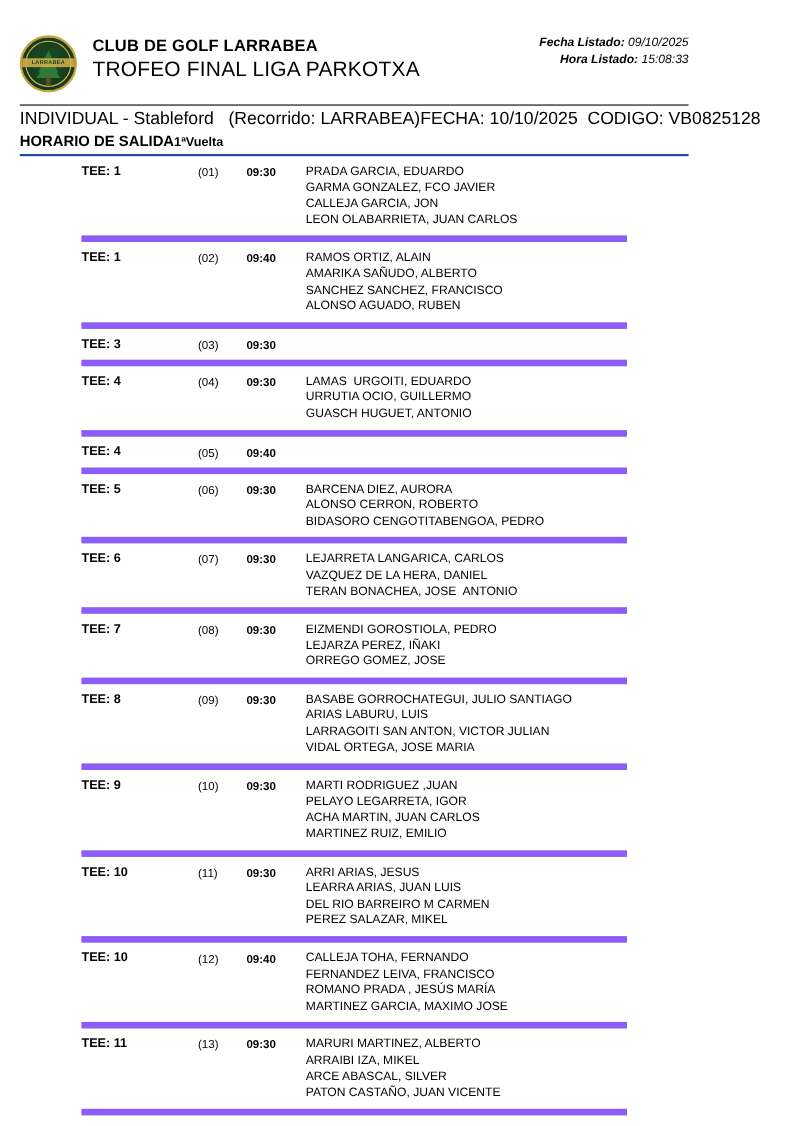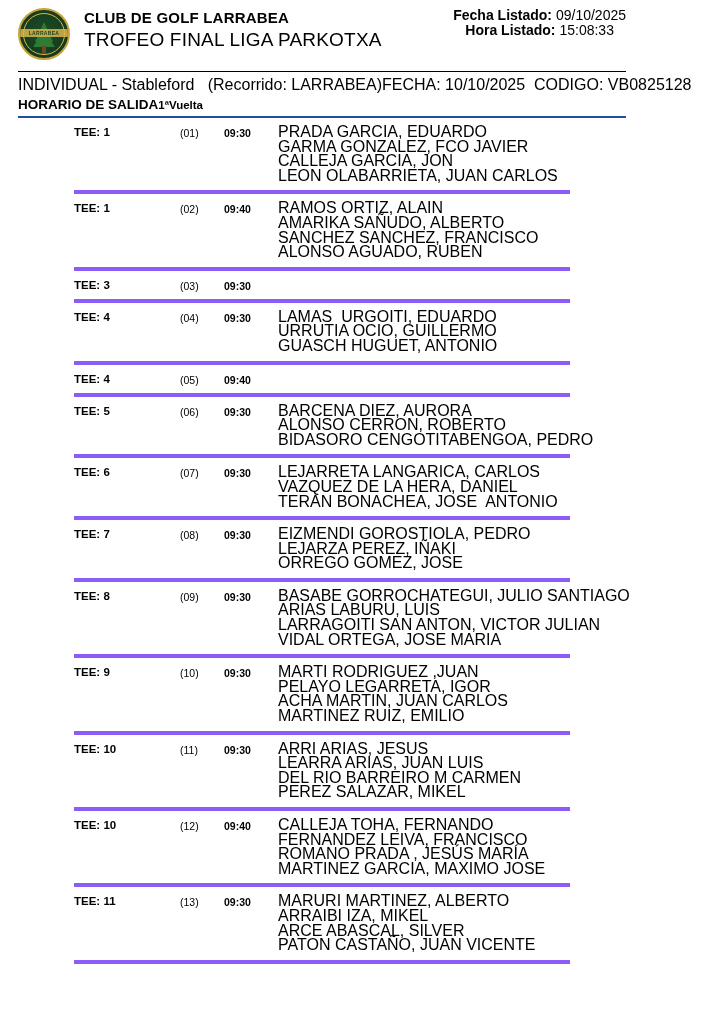--- a/index.html
+++ b/index.html
@@ -13,21 +13,21 @@
     height: 1024px;
     font-family: "Liberation Sans", sans-serif;
     color: #000000;
     position: relative;
     overflow: hidden;
   }
   .page {
     width: 644px;
     height: 1024px;
     box-sizing: border-box;
-    padding: 6px 18px 0 18px;
+    padding: 30px 18px 0 18px;
     position: relative;
   }
 
   
   .header {
     display: flex;
     align-items: flex-start;
     position: relative;
     min-height: 56px;
   }
@@ -113,23 +113,24 @@
     font-size: 19px;
     font-weight: normal;
     line-height: 26px;
     letter-spacing: .2px;
   }
 
   .header-right {
     position: absolute;
     right: 0;
     top: 2px;
-    text-align: center;
-    font-size: 14px;
+    text-align: right;
+    font-size: 11px;
     line-height: 15px;
+    font-style: italic;
   }
   .header-right .row { white-space: nowrap; }
   .header-right .lbl { font-weight: bold; }
   .header-right .val { font-weight: normal; }
 
   
   .rule {
     border-top: 1px solid #000;
     margin-top: 9px;
   }
@@ -165,21 +166,21 @@
 
   
   .groups {
     margin-top: 0;
     padding-left: 56px;
     padding-right: 56px;
   }
   .group {
     display: flex;
     align-items: flex-start;
-    border-bottom: 4px solid #8b5cf6;
+    border-bottom: 6px solid #8b5cf6;
     padding: 7px 0 7px 0;
   }
   .group:first-child { border-top: none; }
   .col-tee {
     width: 106px;
     flex: 0 0 106px;
     font-size: 11.5px;
     font-weight: bold;
     padding-top: 1px;
   }
@@ -191,21 +192,21 @@
   }
   .col-time {
     width: 54px;
     flex: 0 0 54px;
     font-size: 10.5px;
     font-weight: bold;
     padding-top: 2px;
   }
   .col-players {
     flex: 1 1 auto;
-    font-size: 16px;
+    font-size: 11px;
     line-height: 14.6px;
   }
   .player { white-space: pre; }
 </style>
 </head>
 <body>
 
 <div class="page">
 
   <div class="header">

